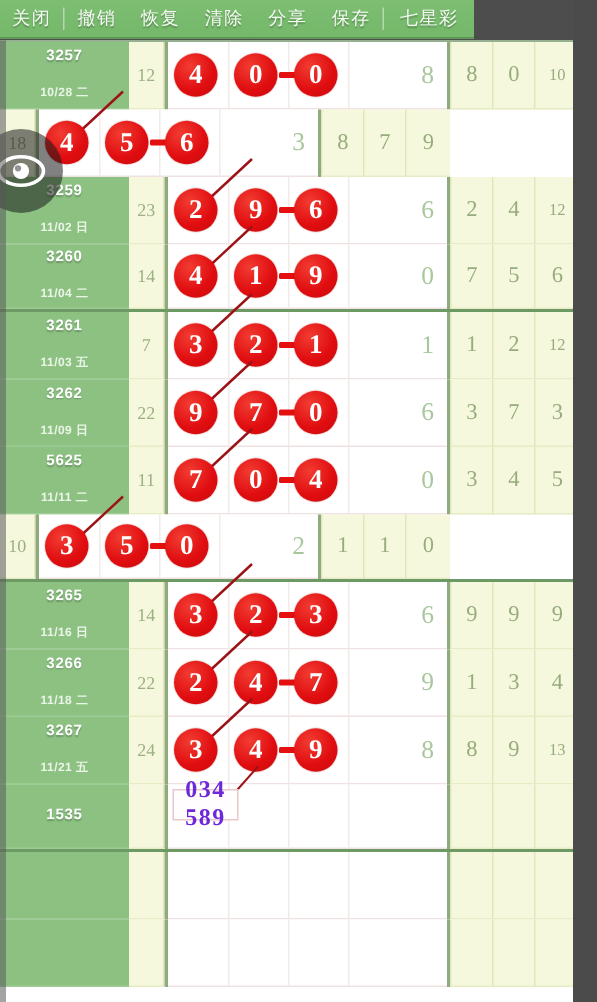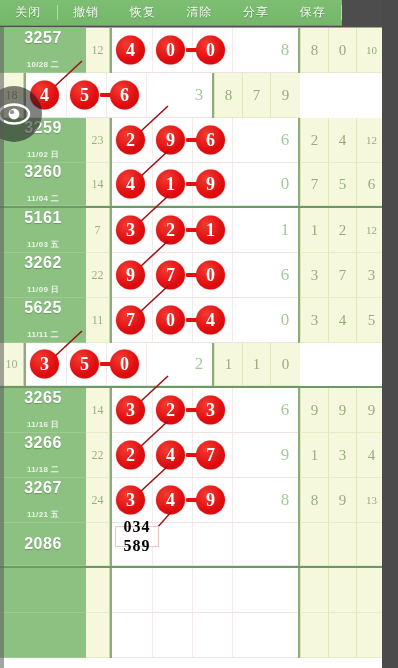--- a/index.html
+++ b/index.html
@@ -11,21 +11,21 @@
   }
 
   
   #app{
     position:absolute; left:0; top:0; width:398px; height:668px;
     background:#4d4d4d; overflow:hidden;
   }
 
   
   #toolbar{
-    position:absolute; left:0; top:0; width:342px; height:26px;
+    position:absolute; left:0; top:0; width:316px; height:26px;
     background:linear-gradient(#7dbe72,#75b86a);
     display:flex; align-items:center;
     border-bottom:1px solid #5f9e57;
   }
   .tb-item{
     flex:1 1 auto; text-align:center;
     font-size:12px; color:#ffffff; letter-spacing:1px;
     text-shadow:0 1px 1px rgba(0,0,0,.28);
     white-space:nowrap; opacity:.93;
     position:relative; cursor:pointer;
@@ -52,21 +52,21 @@
   
   .c-issue{
     width:86px; flex:0 0 86px;
     background:#8cc182;
     border-bottom:1px solid #9ecb94;
     display:flex; flex-direction:column;
     align-items:center; justify-content:center;
     color:#ffffff;
   }
   .c-issue .num{
-    font-size:16px; font-weight:bold; line-height:1.05;
+    font-size:10px; font-weight:bold; line-height:1.05;
     text-shadow:0 1px 1px rgba(0,0,0,.22);
     letter-spacing:.5px;
   }
   .c-issue .date{
     font-size:8px; font-weight:bold; margin-top:13px;
     color:#f2faf0; opacity:.92; letter-spacing:.3px;
   }
   .c-small{
     width:24px; flex:0 0 24px;
     background:#f6f8dd;
@@ -129,21 +129,21 @@
   .link{
     position:absolute; left:26px; top:-14px;
     width:32px; height:30px; pointer-events:none;
   }
   .link svg{ display:block; }
 
   .pred{
     position:absolute; left:3px; top:3px;
     width:44px; height:21px;
     background:#fffdfd; border:1px solid #e7c9c9;
-    color:#000000; font-weight:bold; font-size:16px;
+    color:#6d28d9; font-weight:bold; font-size:16px;
     font-family:"Liberation Serif","DejaVu Serif",serif;
     display:flex; flex-direction:column;
     align-items:center; justify-content:center; line-height:1.15;
     letter-spacing:1px;
   }
 
   
   .gridcell{
     position:absolute; top:0; bottom:0; width:1px; background:#f3eaea;
   }
@@ -182,20 +182,21 @@
 
   <div id="toolbar">
     <div class="tb-item">关闭</div>
     <div class="tb-sep"></div>
     <div class="tb-item">撤销</div>
     <div class="tb-item">恢复</div>
     <div class="tb-item">清除</div>
     <div class="tb-item">分享</div>
     <div class="tb-item">保存</div>
     <div class="tb-sep"></div>
+    <div class="tb-item wide">七星彩</div>
   </div>
 
   <div id="sheet">
       <div class="row">
         <div class="c-issue">
           <div class="num">3257</div>
           <div class="date">10/28 二</div>
         </div>
         <div class="c-small">12</div>
         <div class="sep-main"></div>
@@ -286,21 +287,21 @@
           <div class="ball b3">9</div>
         </div>
         <div class="c-tail">0</div>
         <div class="sep-rt"></div>
         <div class="c-rt">7</div>
         <div class="c-rt">5</div>
         <div class="c-rt lastcol">6</div>
       </div>
       <div class="row">
         <div class="c-issue">
-          <div class="num">5161</div>
+          <div class="num">3261</div>
           <div class="date">11/03 五</div>
         </div>
         <div class="c-small">7</div>
         <div class="sep-main"></div>
         <div class="c-main">
           <div class="gridcell" style="left:40px"></div>
           <div class="gridcell" style="left:80px"></div>
           <div class="gridcell" style="left:120px"></div>
           <div class="link">
             <svg width="32" height="30">
@@ -471,21 +472,21 @@
           <div class="ball b3">9</div>
         </div>
         <div class="c-tail">8</div>
         <div class="sep-rt"></div>
         <div class="c-rt">8</div>
         <div class="c-rt">9</div>
         <div class="c-rt lastcol sm">13</div>
       </div>
       <div class="row grp-end-strong">
         <div class="c-issue">
-          <div class="num">2086</div>
+          <div class="num">1535</div>
         </div>
         <div class="c-small"></div>
         <div class="sep-main"></div>
         <div class="c-main">
           <div class="gridcell" style="left:40px"></div>
           <div class="gridcell" style="left:80px"></div>
           <div class="gridcell" style="left:120px"></div>
           <div class="link" style="left:36px;top:-14px">
             <svg width="32" height="30">
               <line x1="24" y1="2" x2="8" y2="20" stroke="#9c1216" stroke-width="1.4"></line>

